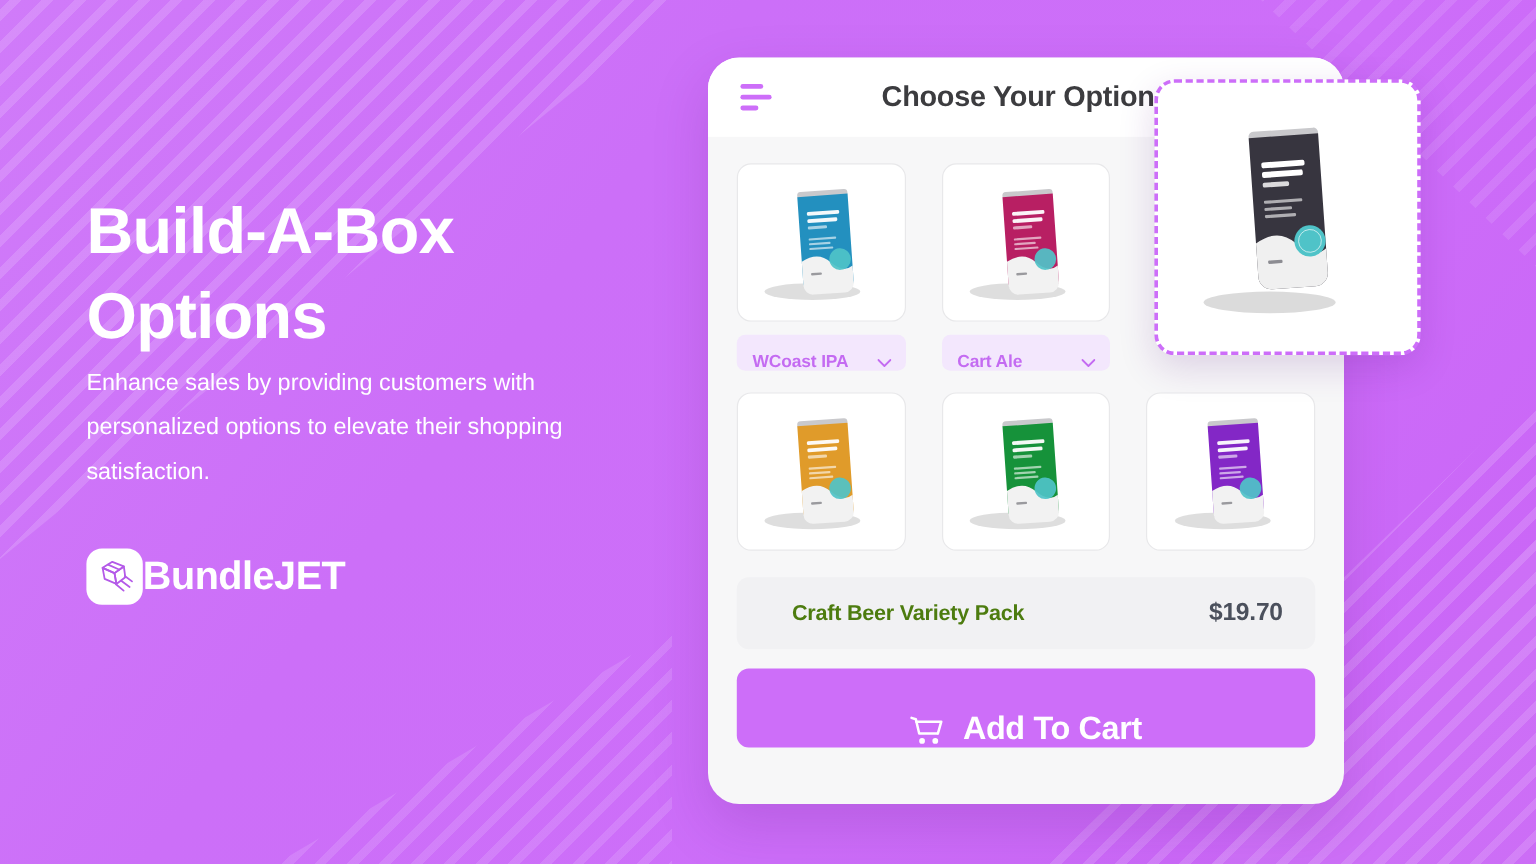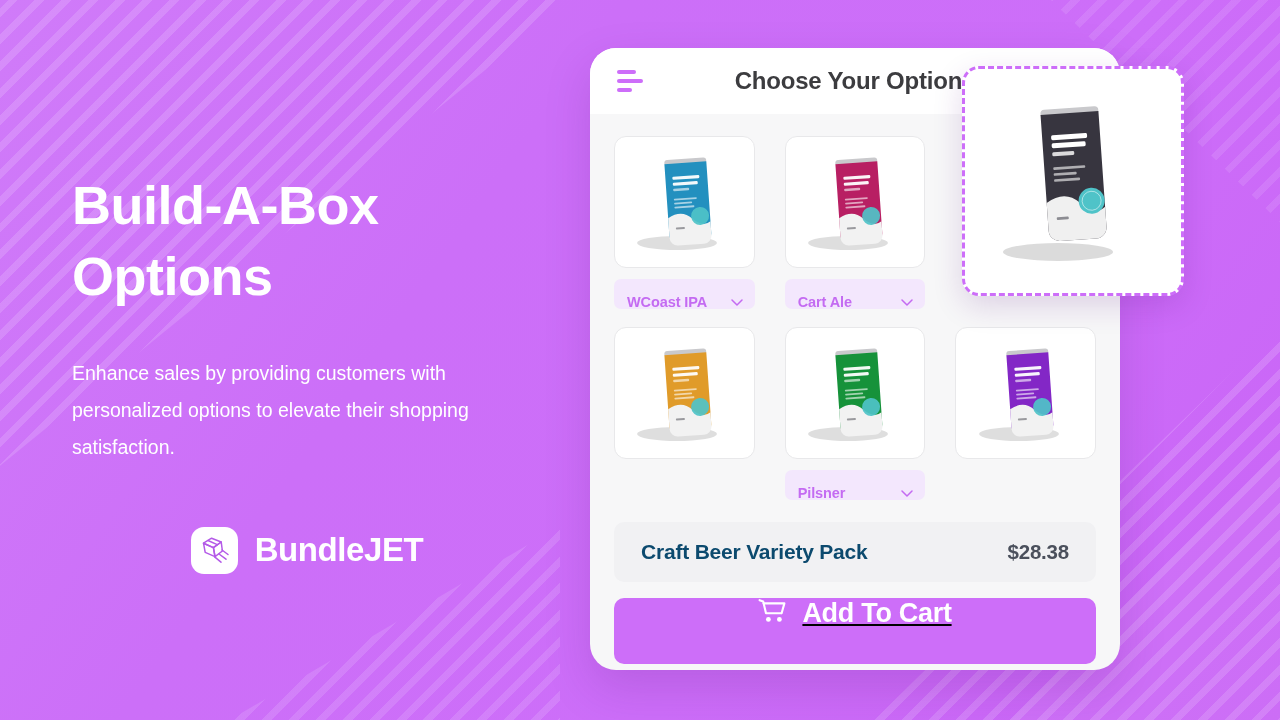--- a/index.html
+++ b/index.html
@@ -48,45 +48,42 @@
     background: rgba(255,255,255,0.06);
   }
   .wedge-br {
     right: -90px; bottom: -60px; width: 420px; height: 420px;
     clip-path: polygon(100% 0, 100% 100%, 0 100%);
   }
 
   
   #left {
     position: absolute;
-    left: 72px; top: 170px; width: 470px;
+    left: 72px; top: 158px; width: 470px;
     color: #ffffff;
   }
   #headline {
     font-size: 54px;
     line-height: 1.32;
     font-weight: 700;
     letter-spacing: -0.5px;
     color: #ffffff;
     white-space: pre-line;
   }
   #subcopy {
-    margin-top: 42px;
     font-size: 19.5px;
     line-height: 1.92;
     font-weight: 400;
     color: #ffffff;
     max-width: 455px;
   }
   #brand {
-    margin-top: 60px;
+    margin-top: 44px;
     display: flex;
     align-items: center;
-    gap: 17px;
-    justify-content: center;
   }
   #brand-mark {
     width: 47px; height: 47px;
     border-radius: 13px;
     background: #ffffff;
     display: flex; align-items: center; justify-content: center;
     flex: none;
   }
   #brand-name {
     font-size: 33px;
@@ -174,36 +171,35 @@
   #summary {
     margin-top: 22px;
     height: 60px;
     background: #f1f1f3;
     border-radius: 10px;
     display: flex;
     align-items: center;
     justify-content: space-between;
     padding: 0 27px;
   }
-  #summary .name { font-size: 21px; font-weight: 700; color: #0c4a6e; letter-spacing: -0.2px; }
+  #summary .name { font-size: 18px; font-weight: 700; color: #4d7c0f; letter-spacing: -0.2px; margin-left: 19px; }
   #summary .price { font-size: 20.5px; font-weight: 700; color: #4b505c; letter-spacing: -0.2px; }
 
   #cta {
     margin-top: 16px;
     height: 66px;
     background: #cd6ef9;
     border-radius: 10px;
     display: flex;
-    align-items: flex-start;
+    align-items: flex-end;
     justify-content: center;
     gap: 14px;
     border: none;
     width: 100%;
     cursor: pointer;
-    text-decoration: underline;
   }
   #cta .cta-label {
     font-size: 27px;
     font-weight: 700;
     color: #ffffff;
     letter-spacing: -0.3px;
   }
 
   
   #preview {
@@ -373,26 +369,20 @@
               <g fill="#ffffff" opacity="0.6">
                 <rect x="45" y="45" width="16" height="2.6" rx="1"></rect>
                 <rect x="45" y="55" width="23" height="1.8" rx=".8"></rect>
                 <rect x="45" y="59" width="18" height="1.8" rx=".8"></rect>
                 <rect x="45" y="63" width="20" height="1.8" rx=".8"></rect>
               </g>
               <rect x="45" y="84" width="9" height="2" rx=".8" fill="#9a9a9e"></rect>
             </g>
           </svg>
         </div>
-        <div class="pill">
-          <span class="label">Pilsner</span>
-          <svg class="chev" viewBox="0 0 12 7">
-              <path d="M1 1 L6 6 L11 1" fill="none" stroke="#c46bf2" stroke-width="1.5" stroke-linecap="round" stroke-linejoin="round"></path>
-            </svg>
-        </div>
       </div>
 
       <div class="product">
         <div class="tile">
           <svg width="110" height="118" viewBox="0 0 110 118" aria-hidden="true">
             <ellipse cx="48" cy="100" rx="40" ry="7" fill="#000" opacity="0.13"></ellipse>
             <g transform="rotate(-4 55 58)">
               <rect x="38" y="16" width="42" height="6" rx="3" fill="#c9c9cc"></rect>
               <path d="M38 20 h42 v72 a8 8 0 0 1 -8 8 h-26 a8 8 0 0 1 -8 -8 z" fill="#8327c6"></path>
               <path d="M38 74 q14 -8 24 2 q10 10 18 4 v14 a8 8 0 0 1 -8 8 h-26 a8 8 0 0 1 -8 -8 z" fill="#f2f2f2"></path>
@@ -410,21 +400,21 @@
               <rect x="45" y="84" width="9" height="2" rx=".8" fill="#9a9a9e"></rect>
             </g>
           </svg>
         </div>
       </div>
 
     </div>
 
     <div id="summary">
       <span class="name">Craft Beer Variety Pack</span>
-      <span class="price">$28.38</span>
+      <span class="price">$19.70</span>
     </div>
 
     <button id="cta">
       <svg width="30" height="27" viewBox="0 0 30 27" aria-hidden="true">
         <g fill="none" stroke="#ffffff" stroke-width="2.1" stroke-linecap="round" stroke-linejoin="round">
           <path d="M1.6 2.2 L5.2 3.4 L8.0 15.2 L23.2 15.2"></path>
           <path d="M5.6 5.4 L26.4 5.4 L23.6 15.2"></path>
         </g>
         <circle cx="10.4" cy="21.4" r="2.4" fill="#ffffff"></circle>
         <circle cx="21.4" cy="21.4" r="2.4" fill="#ffffff"></circle>

